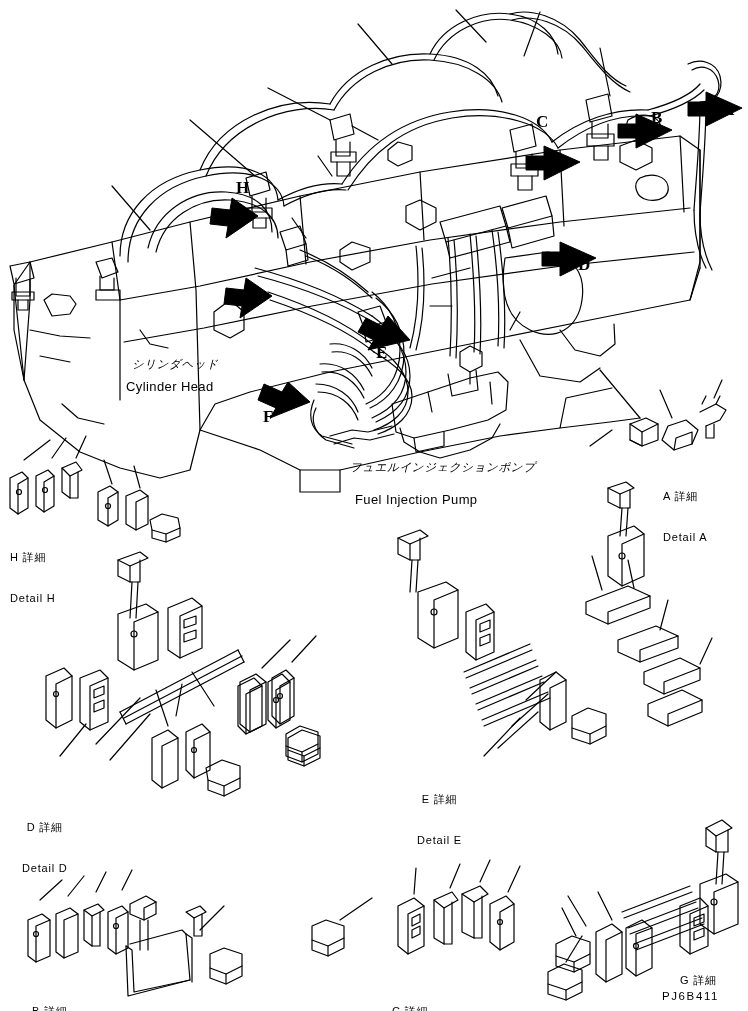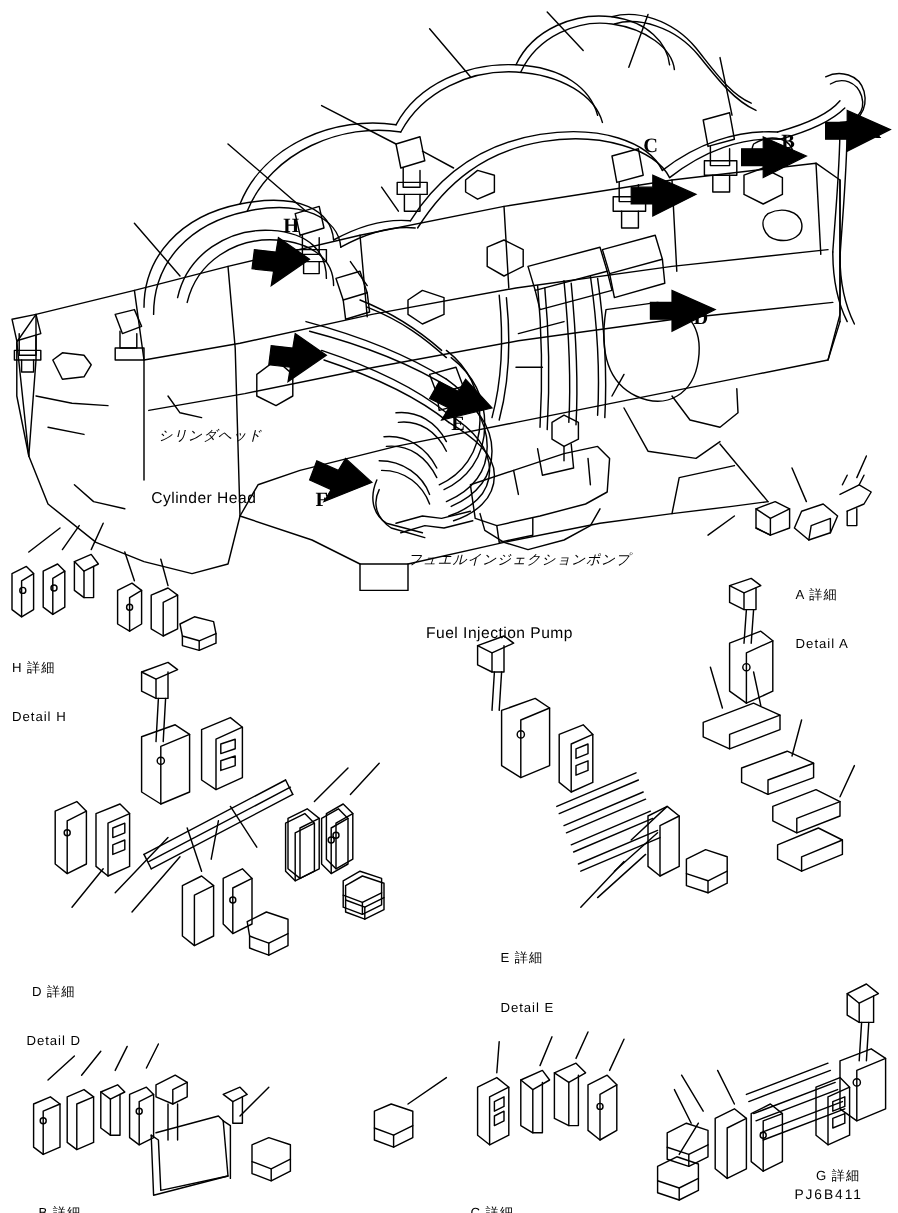--- a/index.html
+++ b/index.html
@@ -1,21 +1,21 @@
 <!DOCTYPE html>
 <html><head>
 <meta charset="utf-8">
 <style>
   html,body{margin:0;padding:0;background:#ffffff;}
   body{width:748px;height:1011px;position:relative;overflow:hidden;
        font-family:"Liberation Sans", sans-serif;color:#000;}
   #sheet{position:absolute;left:0;top:0;width:748px;height:1011px;}
   svg{position:absolute;left:0;top:0;}
   .lbl{position:absolute;white-space:pre;line-height:1.12;}
-  .cap{font-size:11px;letter-spacing:0.4px;margin-top:28px;}
+  .cap{font-size:11px;letter-spacing:0.4px;}
   .capjp{font-size:11.5px;letter-spacing:0.6px;font-style:italic;}
   .keyletter{font-size:17px;font-weight:bold;font-family:"Liberation Serif", serif;}
   .partno{font-size:11.5px;letter-spacing:1.6px;}
   .detailblk{font-size:11px;letter-spacing:0.8px;line-height:1.25;}
 </style>
 </head>
 <body>
 
 <div id="sheet">
 
@@ -464,35 +464,35 @@
 <div class="lbl keyletter" style="left:651px;top:108px;">B</div>
 <div class="lbl keyletter" style="left:536px;top:112px;">C</div>
 <div class="lbl keyletter" style="left:578px;top:255px;">D</div>
 <div class="lbl keyletter" style="left:376px;top:343px;">E</div>
 <div class="lbl keyletter" style="left:263px;top:407px;">F</div>
 <div class="lbl keyletter" style="left:236px;top:178px;">H</div>
 
 <div class="lbl capjp" style="left:132px;top:358px;">シリンダヘッド</div>
 <div class="lbl cap" style="left:126px;top:380px;font-size:13px;">Cylinder Head</div>
 
-<div class="lbl capjp" style="left:340px;top:461px;">フュエルインジェクションポンプ</div>
+<div class="lbl capjp" style="left:350px;top:461px;">フュエルインジェクションポンプ</div>
 <div class="lbl cap" style="left:355px;top:493px;font-size:13px;">Fuel Injection Pump</div>
 
 <div class="lbl detailblk" style="left:10px;top:523px;">
   <div>H 詳細</div>
   <div>Detail H</div>
 </div>
 
 <div class="lbl detailblk" style="left:663px;top:462px;">
   <div>A 詳細</div>
   <div>Detail A</div>
 </div>
 
 
-<div class="lbl detailblk" style="left:417px;top:765px;">
+<div class="lbl detailblk" style="left:417px;top:765px;text-align:center;">
   <div>E 詳細</div>
   <div>Detail E</div>
 </div>
 
 <div class="lbl detailblk" style="left:22px;top:793px;text-align:center;">
   <div>D 詳細</div>
   <div>Detail D</div>
 </div>
 
 <div class="lbl detailblk" style="left:680px;top:946px;">

